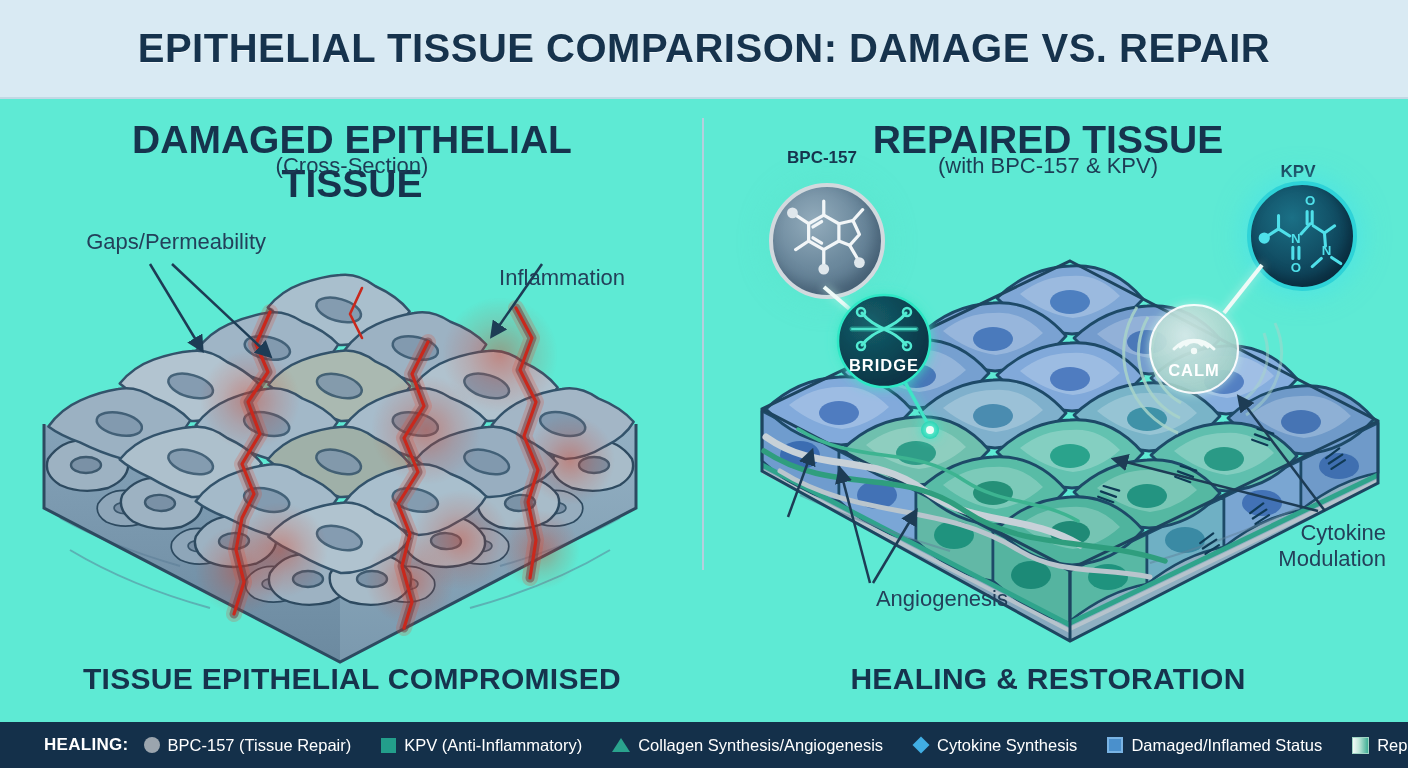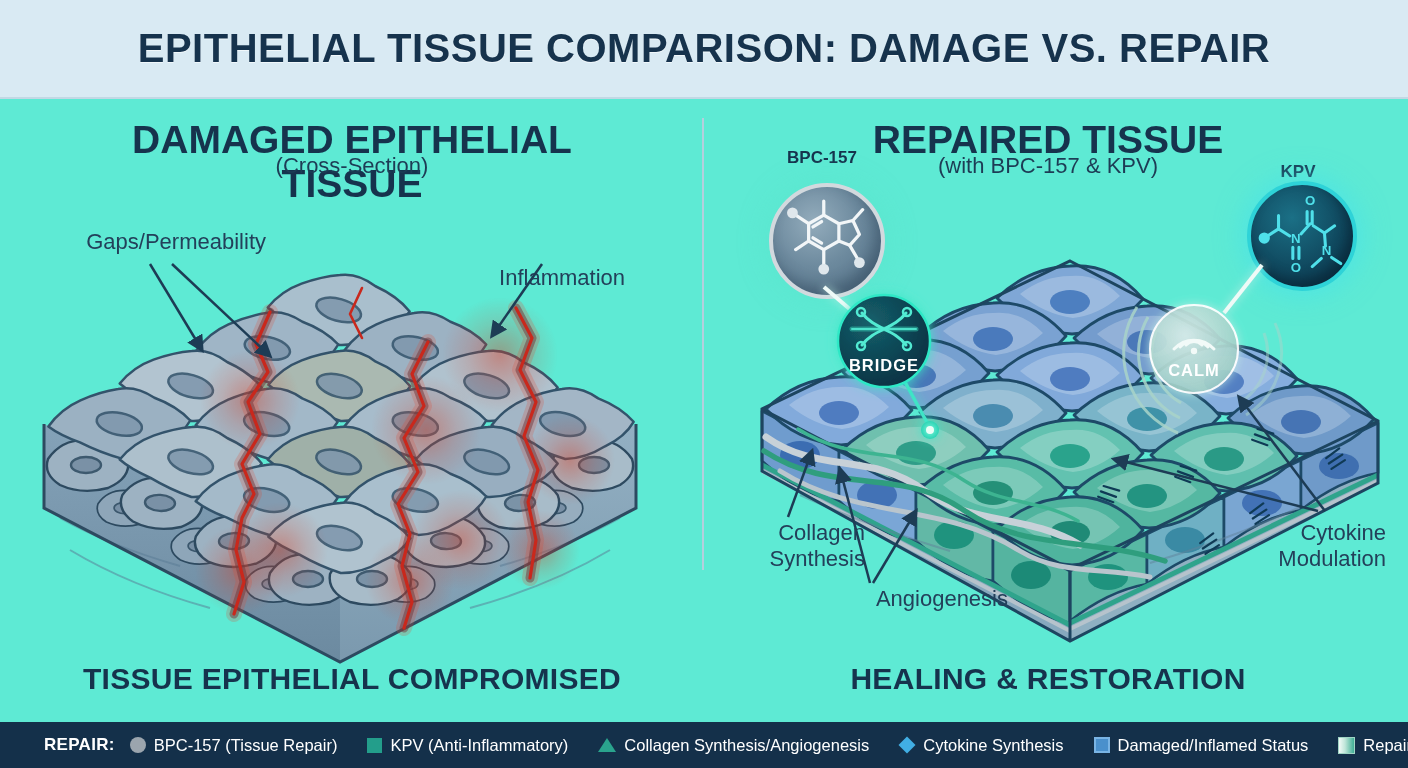--- a/index.html
+++ b/index.html
@@ -382,35 +382,31 @@
 
     <g stroke="#1d3c55" stroke-width="2.5" fill="none">
       <path d="M48,272 L72,206" marker-end="url(#ahR)"></path>
       <path d="M130,338 L100,224" marker-end="url(#ahR)"></path>
       <path d="M133,338 L176,266" marker-end="url(#ahR)"></path>
       <path d="M585,266 L499,152" marker-end="url(#ahR)"></path>
       <path d="M578,266 L374,214" marker-end="url(#ahR)"></path>
     </g>
   </svg>
 
-  <div class="abs annot" style="left:723px;top:520px;width:142px;">
-    <span>Collagen</span><br>
-    <span>Synthesis</span>
-  </div>
   <div class="abs annot" style="left:808px;top:586px;width:200px;">Angiogenesis</div>
   <div class="abs annot" style="left:1228px;top:520px;width:158px;">
     <span>Cytokine</span><br>
     <span>Modulation</span>
   </div>
 
   <div class="abs caption" style="left:52px;top:662px;width:600px;">TISSUE EPITHELIAL COMPROMISED</div>
   <div class="abs caption" style="left:748px;top:662px;width:600px;">HEALING &amp; RESTORATION</div>
 
   <div class="legend">
-    <span class="lg-title">REPAIR:</span>
+    <span class="lg-title">HEALING:</span>
     <span class="lg-item">
       <span class="m-circle"></span>
       <span>BPC-157 (Tissue Repair)</span>
     </span>
     <span class="lg-sep"></span>
     <span class="lg-item">
       <span class="m-square-teal"></span>
       <span>KPV (Anti-Inflammatory)</span>
     </span>
     <span class="lg-sep"></span>

